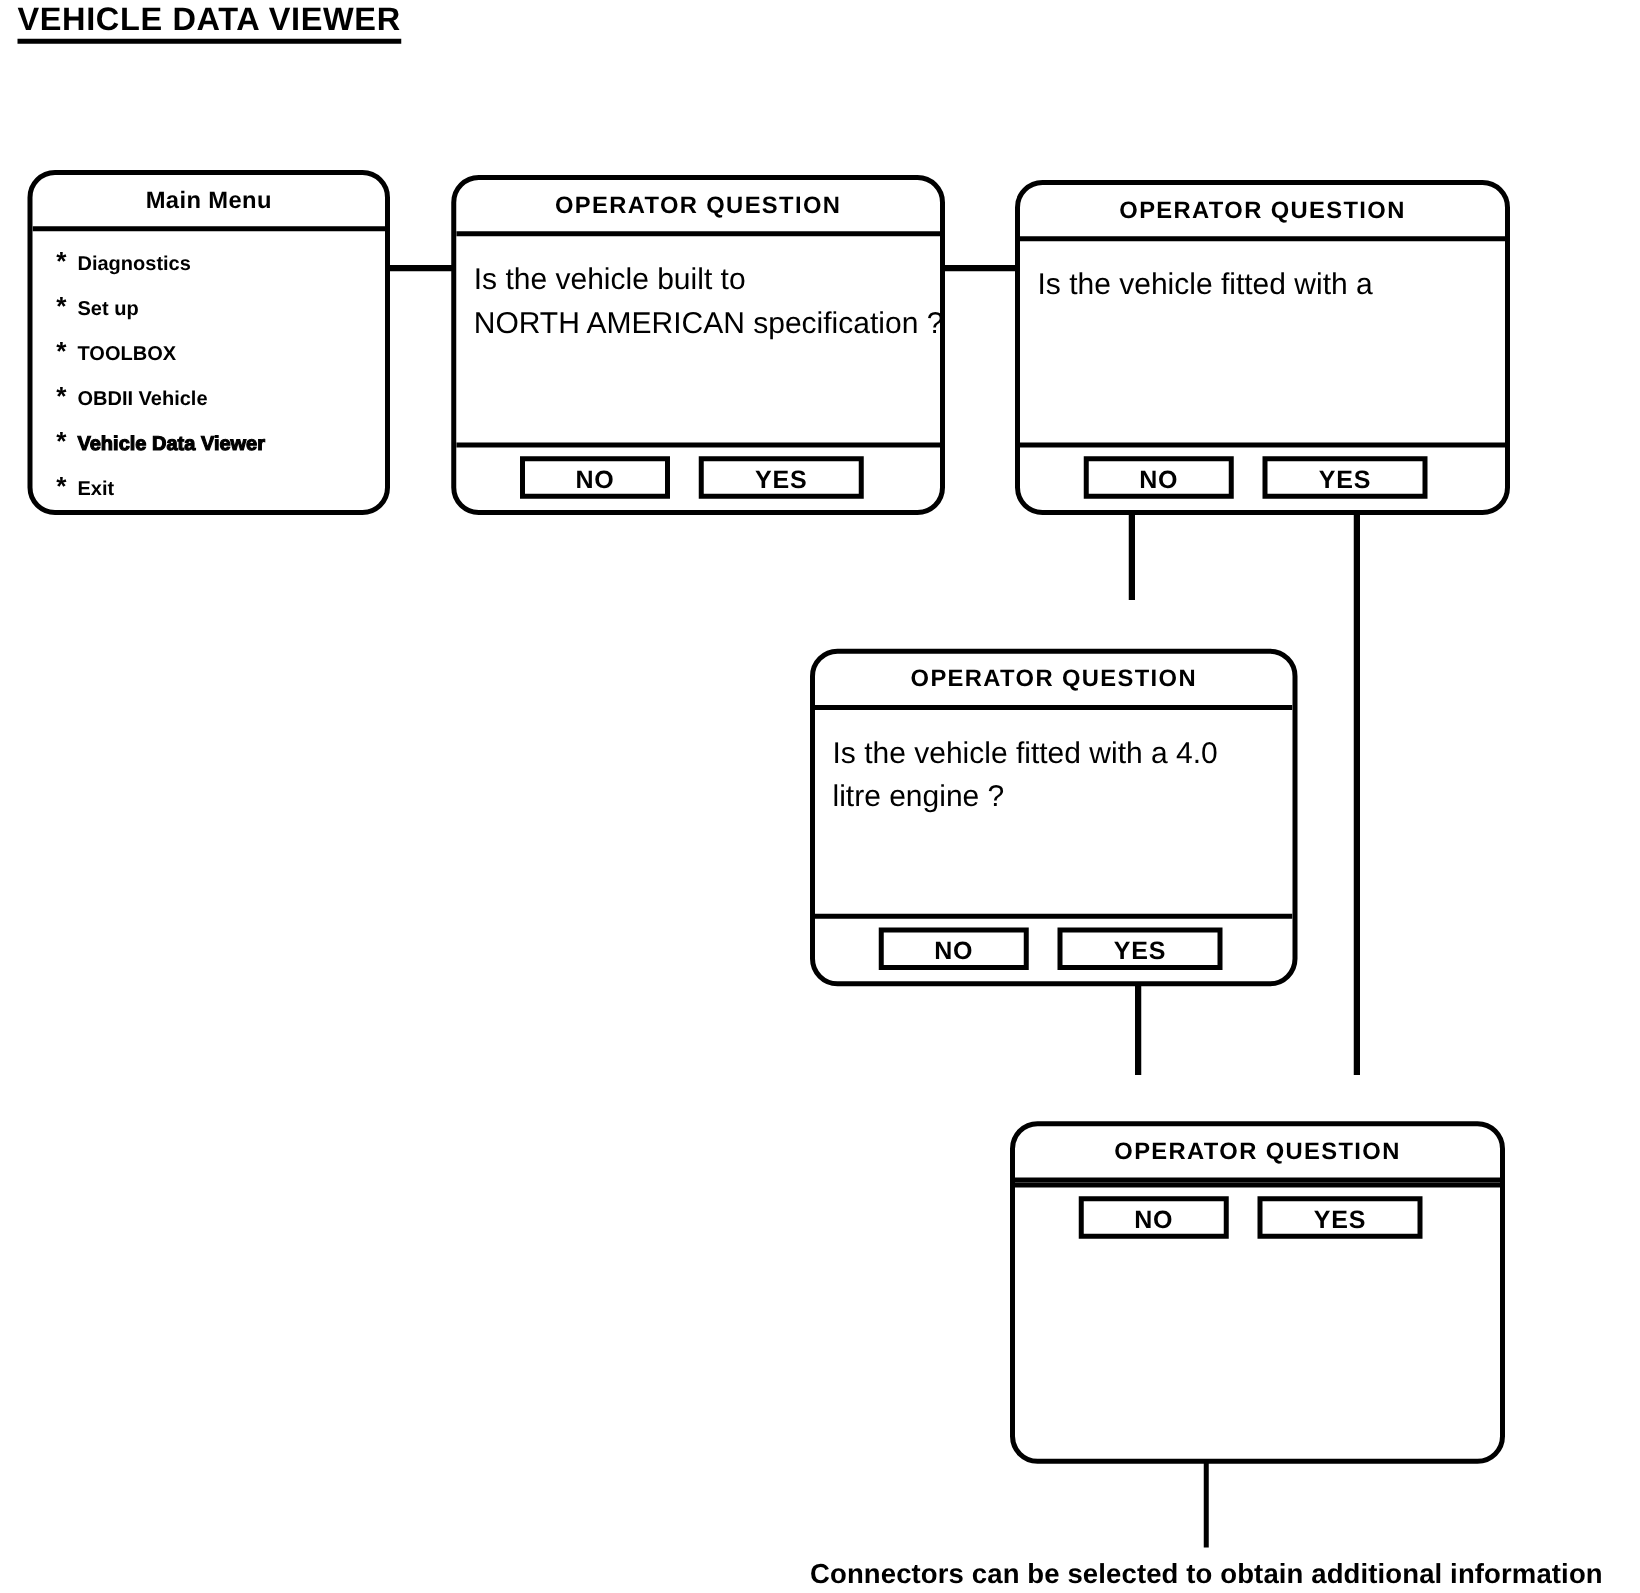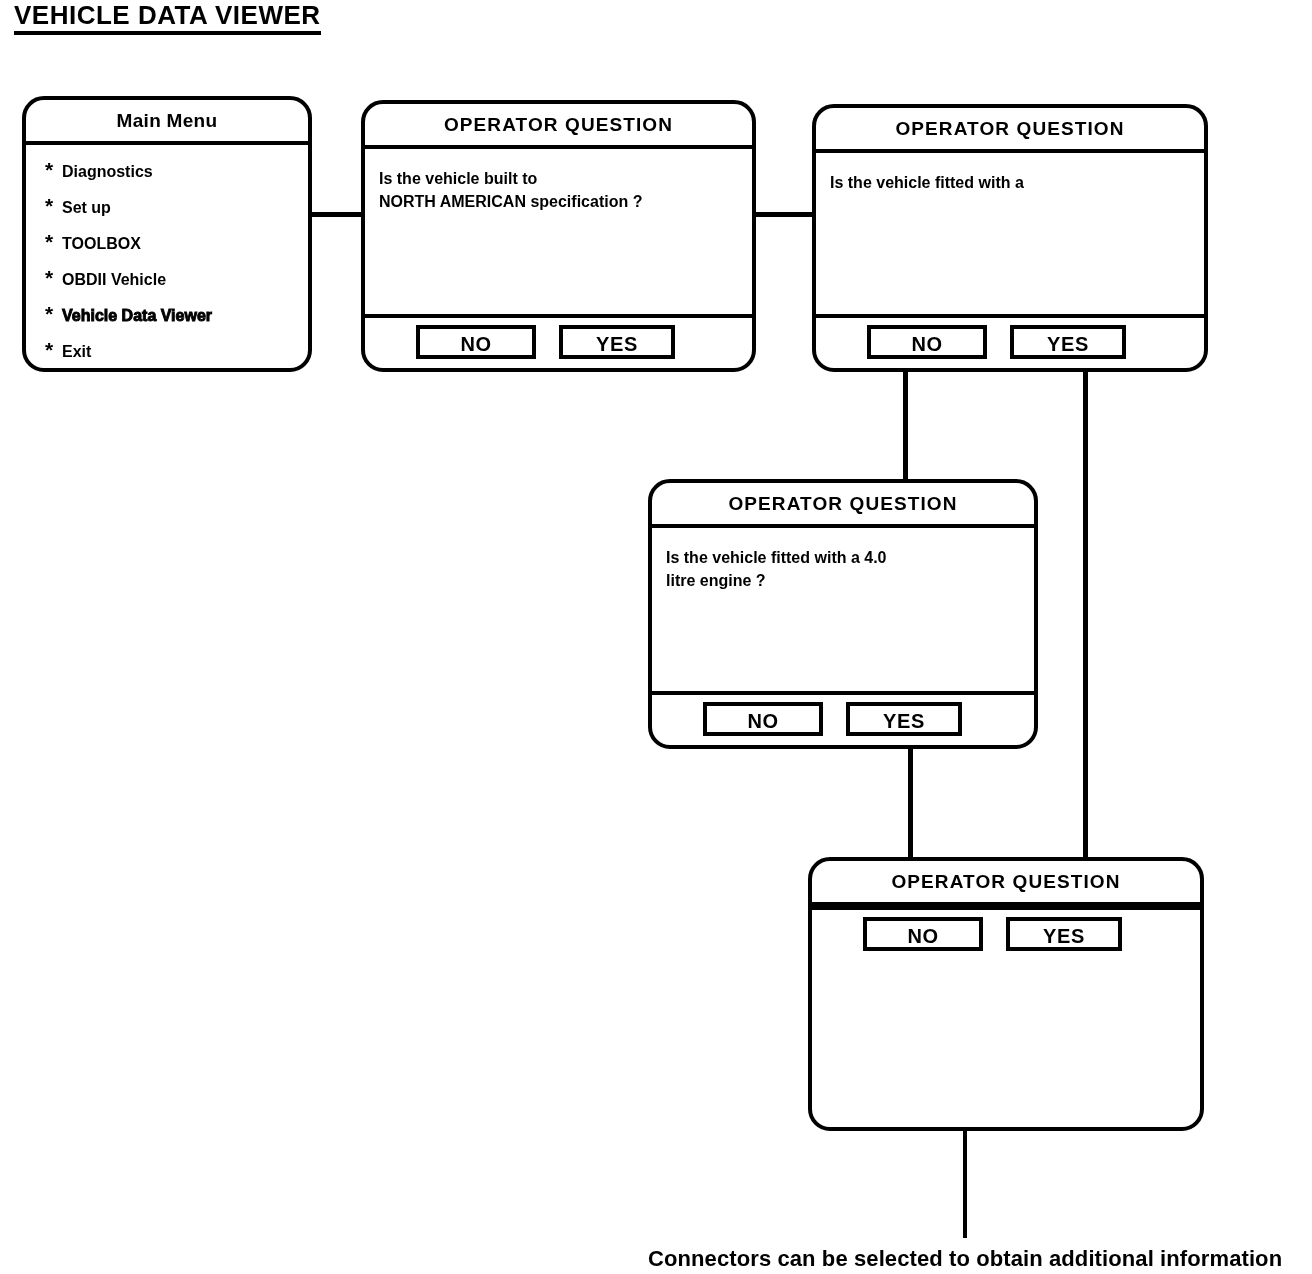--- a/index.html
+++ b/index.html
@@ -33,40 +33,41 @@
   
   .dlg {
     position: absolute;
     box-sizing: border-box;
     border: 4px solid #000;
     border-radius: 22px;
     background: #fff;
     display: flex;
     flex-direction: column;
     overflow: hidden;
+    margin-top: 40px;
   }
   .dlg-title {
     flex: 0 0 auto;
     text-align: center;
     font-size: 19px;
     font-weight: bold;
     letter-spacing: 1.1px;
     padding: 10px 6px 9px 6px;
     border-bottom: 4px solid #000;
     white-space: nowrap;
   }
   .dlg-title.menu {
     letter-spacing: 0.3px;
     font-size: 19px;
   }
   .dlg-body {
     flex: 1 1 auto;
     padding: 18px 14px 4px 14px;
-    font-size: 16px;
-    font-weight: bold;
+    font-size: 24px;
+    font-weight: normal;
     line-height: 1.45;
   }
   .dlg-body .qline { display: block; white-space: nowrap; }
 
   
   .dlg-footer {
     flex: 0 0 auto;
     border-top: 4px solid #000;
     padding: 7px 0 9px 16px;
     display: flex;
@@ -78,21 +79,21 @@
     background: #fff;
     text-align: center;
     font-size: 20px;
     font-weight: bold;
     letter-spacing: 0.6px;
     padding: 3px 0 4px 0;
     height: 34px;
     line-height: 24px;
   }
   .btn-no  { width: 120px; margin-left: 35px; }
-  .btn-yes { width: 116px; margin-left: 23px; }
+  .btn-yes { width: 132px; margin-left: 23px; }
 
   
   .menu-list {
     list-style: none;
     margin: 0;
     padding: 14px 0 0 0;
     font-size: 19px;
   }
   .menu-item {
     display: flex;

